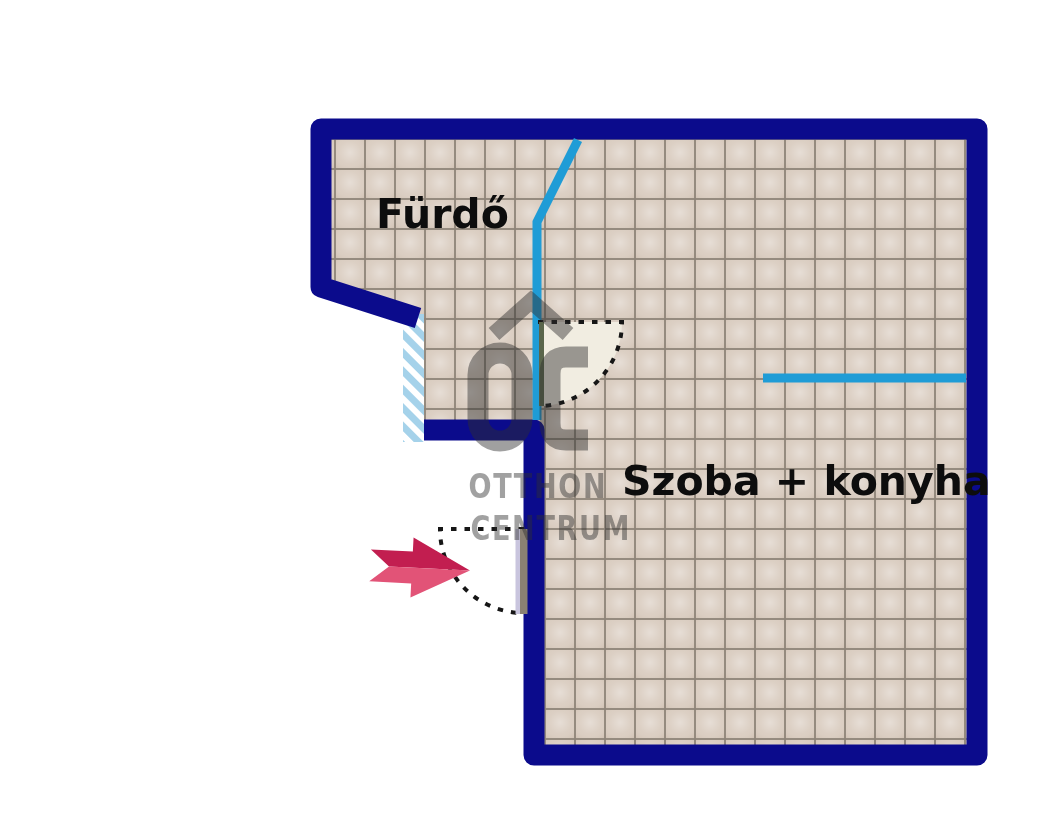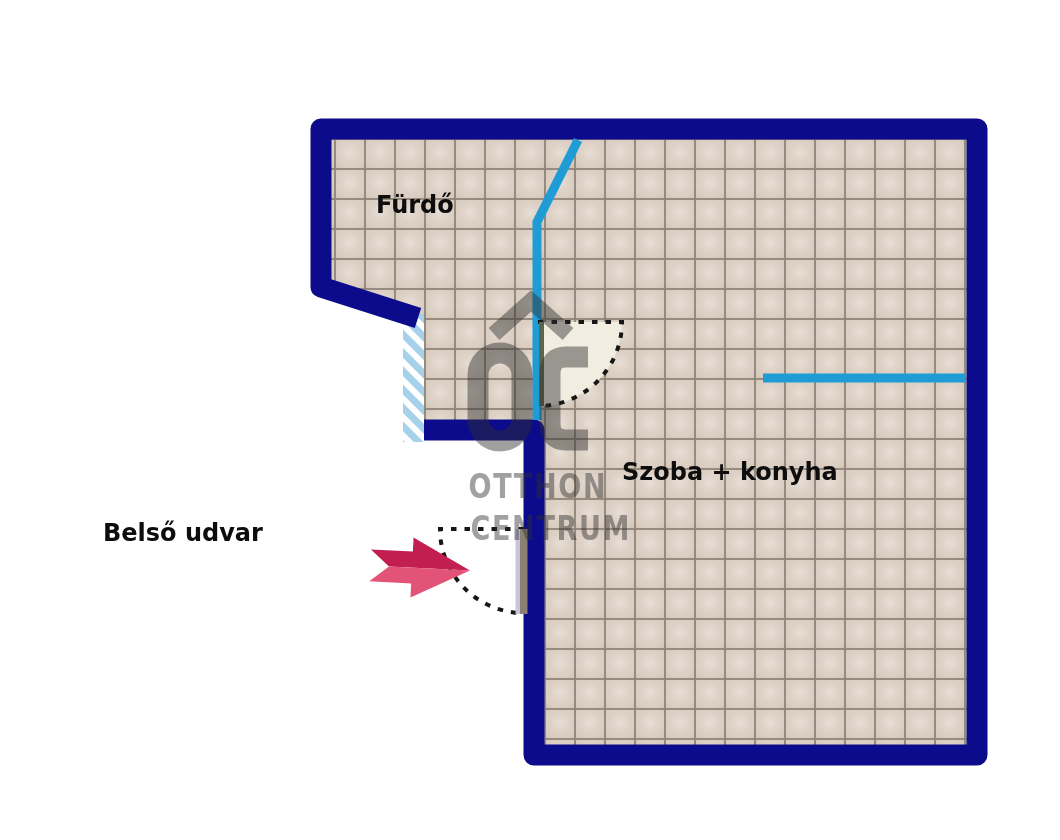--- a/index.html
+++ b/index.html
@@ -7,21 +7,21 @@
     position:relative;
     width:1060px;height:840px;
     background:#ffffff;
     overflow:hidden;
     font-family:"DejaVu Sans", sans-serif;
   }
   .plan-svg{position:absolute;left:0;top:0;}
   .room-label{
     position:absolute;
     font-weight:700;
-    font-size:24px;
+    font-size:41px;
     color:#0d0d0d;
     white-space:nowrap;
     line-height:1.1;
   }
   .wm-text{
     position:absolute;
     font-weight:700;
     font-size:33px;
     letter-spacing:2px;
     color:rgba(47,47,47,0.45);
@@ -88,15 +88,14 @@
     </g>
   </svg>
 
   <div class="wm-text" style="left:455px;top:470px;width:150px;">OTTHON</div>
   <div class="wm-text" style="left:455px;top:512px;width:172px;">CENTRUM</div>
 
   <div class="room-label" style="left:376px;top:192px;">Fürdő</div>
 
   <div class="room-label" style="left:598px;top:459px;margin-left:24px;">Szoba + konyha</div>
 
-  <div class="room-label" style="left:103px;top:520px;">Belső udvar</div>
 
 </div>
 
 </body></html>

